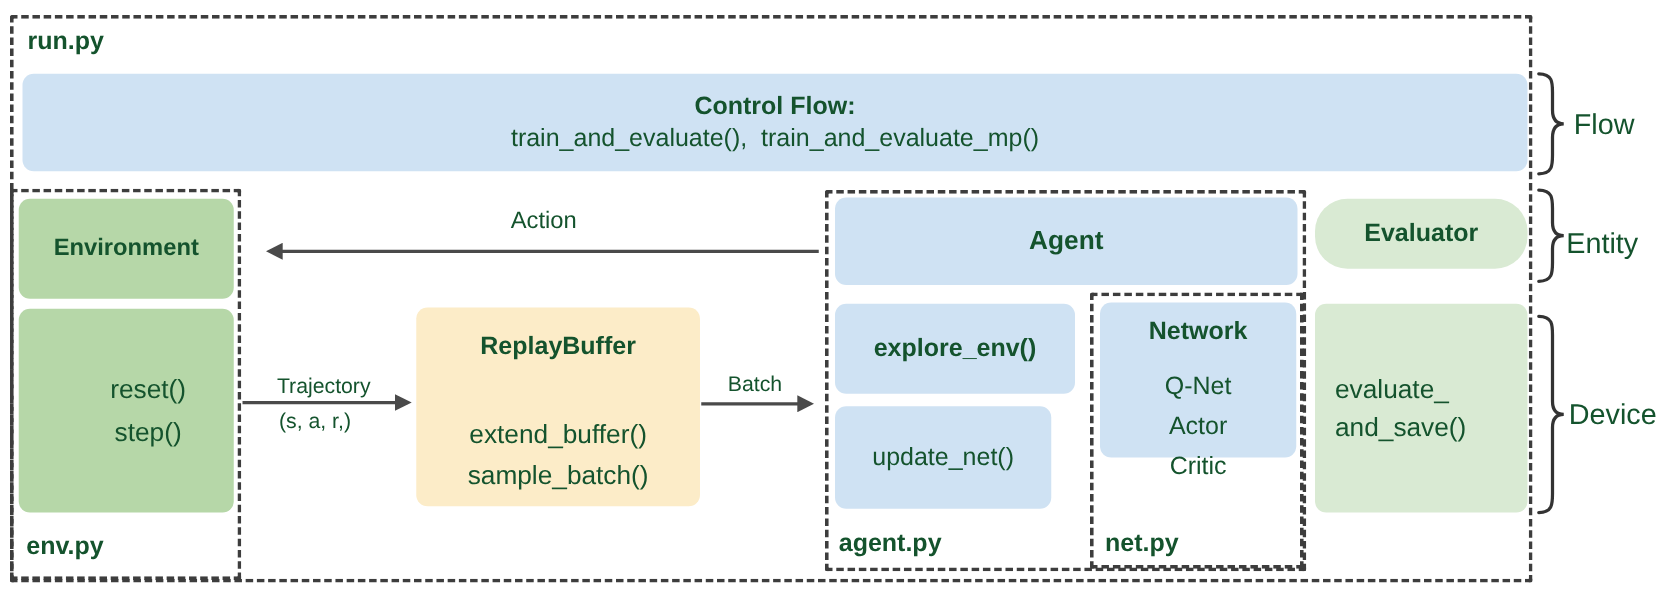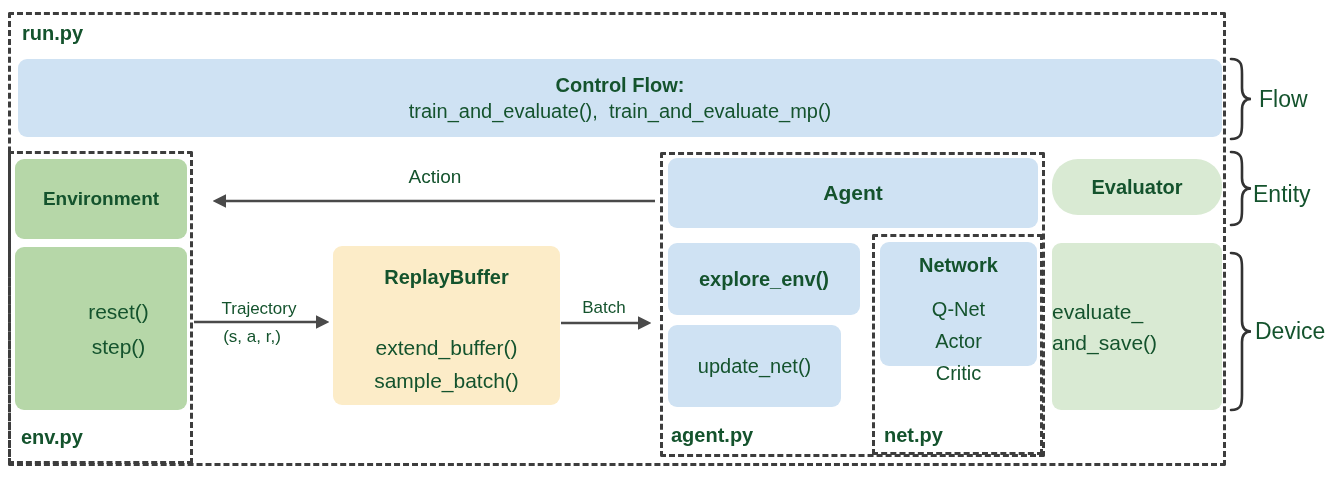--- a/index.html
+++ b/index.html
@@ -23,21 +23,21 @@
   .cf-fns{font-size:20px;line-height:27px;white-space:pre-wrap;}
   .entity-title{font-size:19px;font-weight:bold;}
   .method-text{font-size:21px;line-height:35px;padding-left:35px;}
   .small-method{font-size:20px;}
   .rb{justify-content:flex-start;padding:20px 0 8px 0;}
   .rb-title{font-size:20px;font-weight:bold;}
   .rb-methods{margin-top:auto;font-size:21px;line-height:33px;}
   .net{justify-content:flex-start;padding-top:12px;}
   .net-title{font-size:20px;font-weight:bold;}
   .net-list{margin-top:16px;font-size:20px;line-height:32px;text-align:center;}
-  .eval-methods{align-items:flex-start;text-align:left;font-size:21px;line-height:31px;}
+  .eval-methods{align-items:flex-start;text-align:left;padding-left:16px;font-size:21px;line-height:31px;}
   .arrow-label{font-size:17px;text-align:center;line-height:20px;}
   .action-label{font-size:19px;}
   .brace-label{font-size:23px;}
   svg{display:block;}
   #arrow-layer{position:absolute;left:0;top:0;pointer-events:none;}
 </style>
 </head>
 <body>
 
 <div id="canvas">

